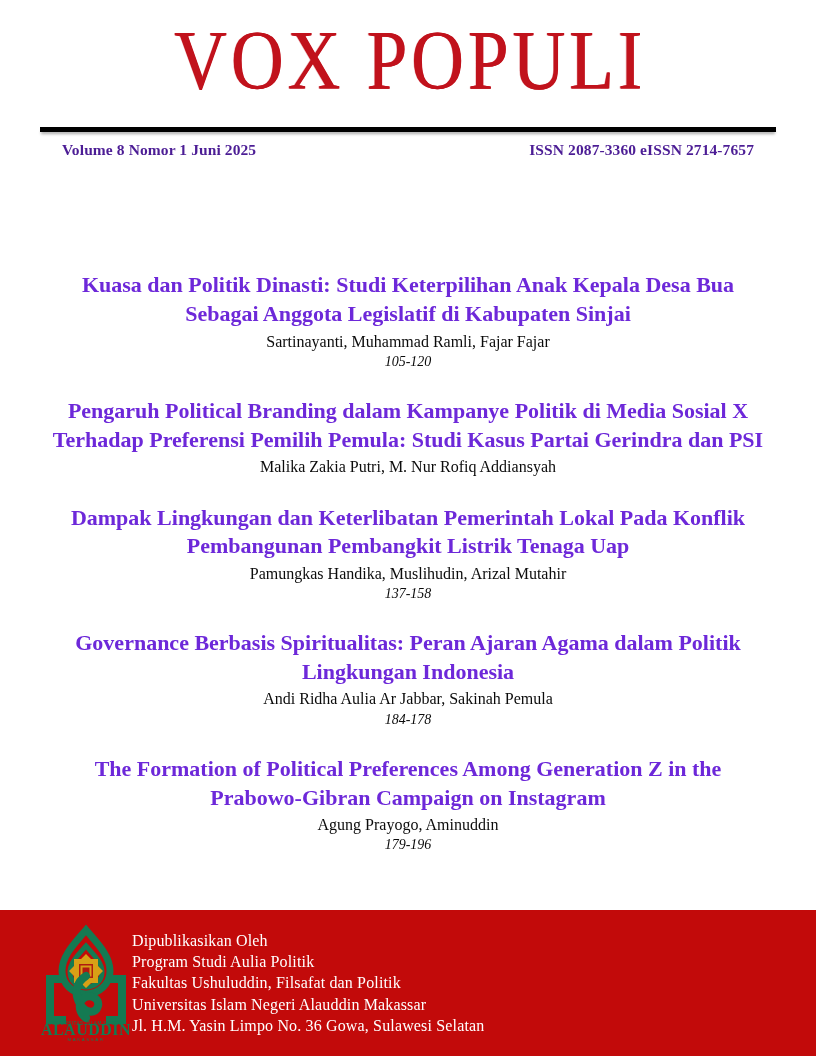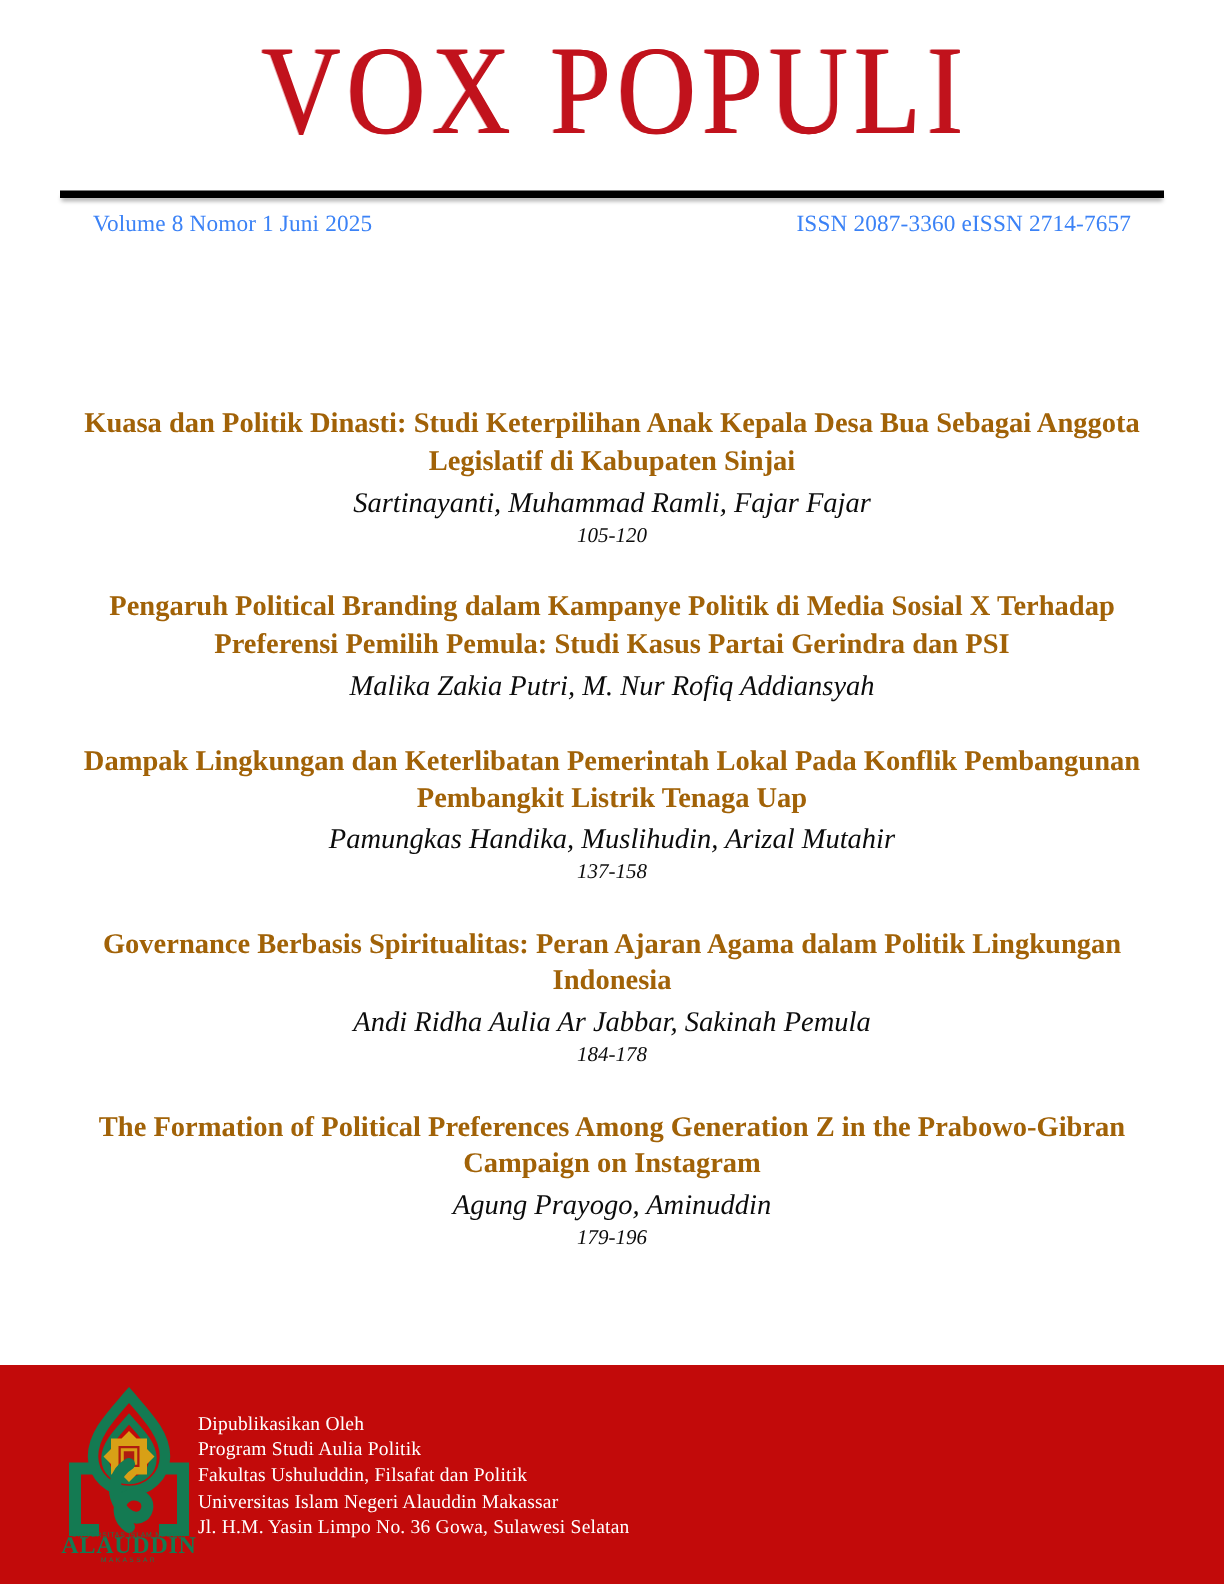--- a/index.html
+++ b/index.html
@@ -44,47 +44,47 @@
     box-shadow: 0 3px 3px -1px rgba(0,0,0,0.35);
   }
 
   
   .issue-line {
     display: flex;
     justify-content: space-between;
     align-items: baseline;
     padding: 9px 62px 0 62px;
     font-size: 15.5px;
-    color: #3b82f6;
+    color: #4c1d95;
     letter-spacing: 0.1px;
+    font-weight: bold;
   }
   .issue-line span { white-space: nowrap; }
 
   
   .toc {
     margin-top: 112px;
     padding: 0 44px;
   }
   .article {
     text-align: center;
     margin-bottom: 26px;
   }
   .article:last-child { margin-bottom: 12px; }
 
   .article-title {
     font-weight: bold;
-    font-size: 19px;
+    font-size: 22px;
     line-height: 1.30;
-    color: #a16207;
+    color: #6d28d9;
     margin: 0;
     padding: 0 6px;
   }
   .article-authors {
-    font-style: italic;
-    font-size: 19px;
+    font-size: 16px;
     line-height: 1.32;
     color: #0b0b0b;
     margin: 2px 0 0 0;
   }
   .article-pages {
     font-style: italic;
     font-size: 14px;
     line-height: 1.32;
     color: #0b0b0b;
     margin: 1px 0 0 0;
@@ -106,21 +106,21 @@
   .logo {
     width: 92px;
     height: 118px;
     flex: 0 0 92px;
     position: relative;
   }
   .logo svg { display: block; }
 
   .publisher {
     color: #ffffff;
-    font-size: 13px;
+    font-size: 16px;
     line-height: 1.33;
     letter-spacing: 0.15px;
   }
   .publisher div { white-space: nowrap; }
 </style>
 </head>
 <body>
 
 <div class="masthead">
   <h1 class="journal-title">VOX POPULI</h1>

